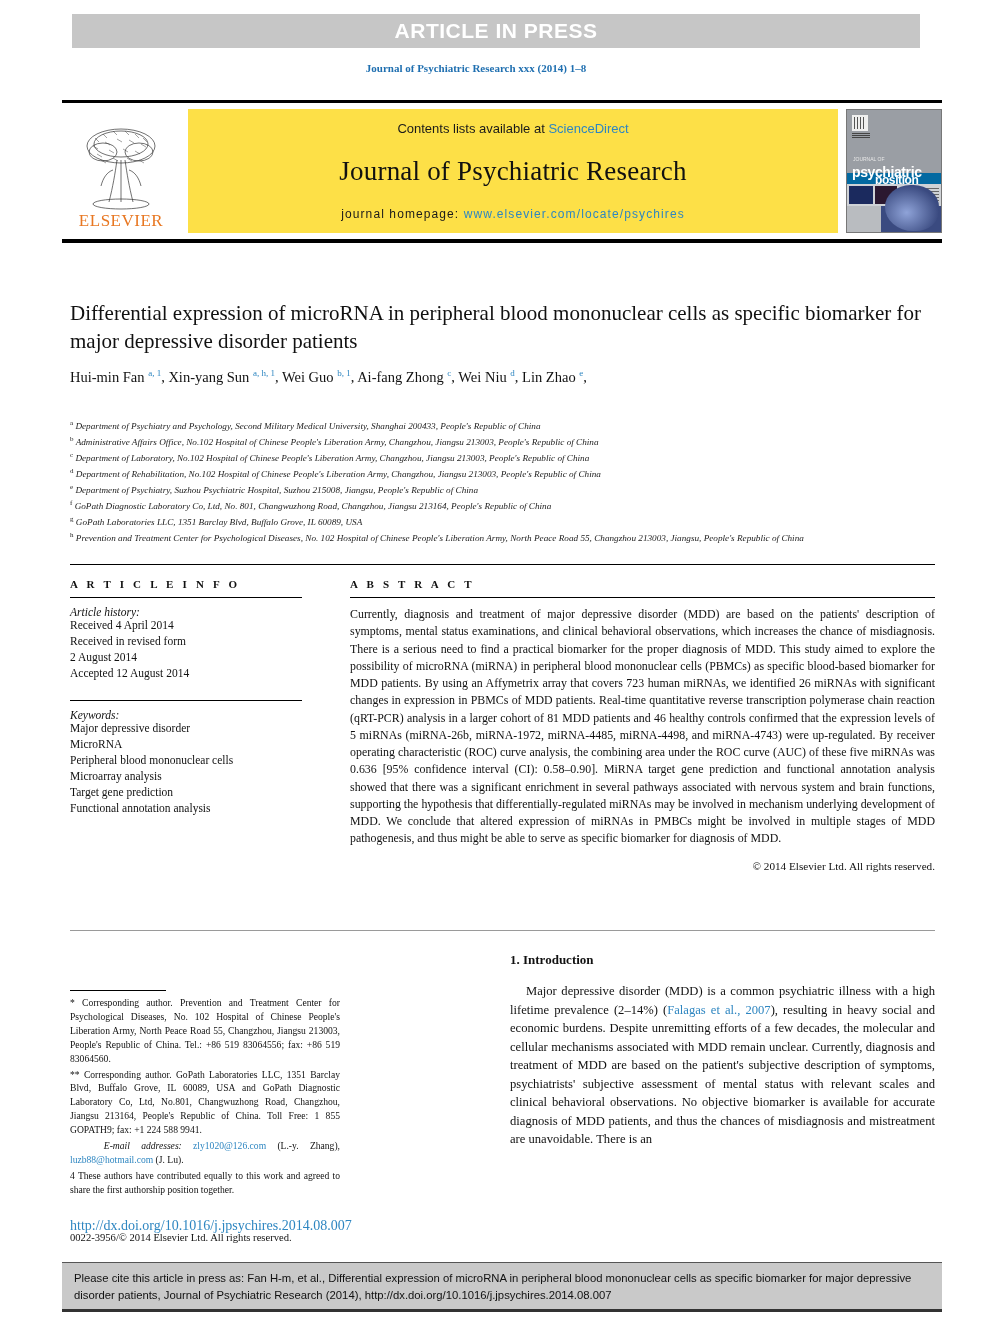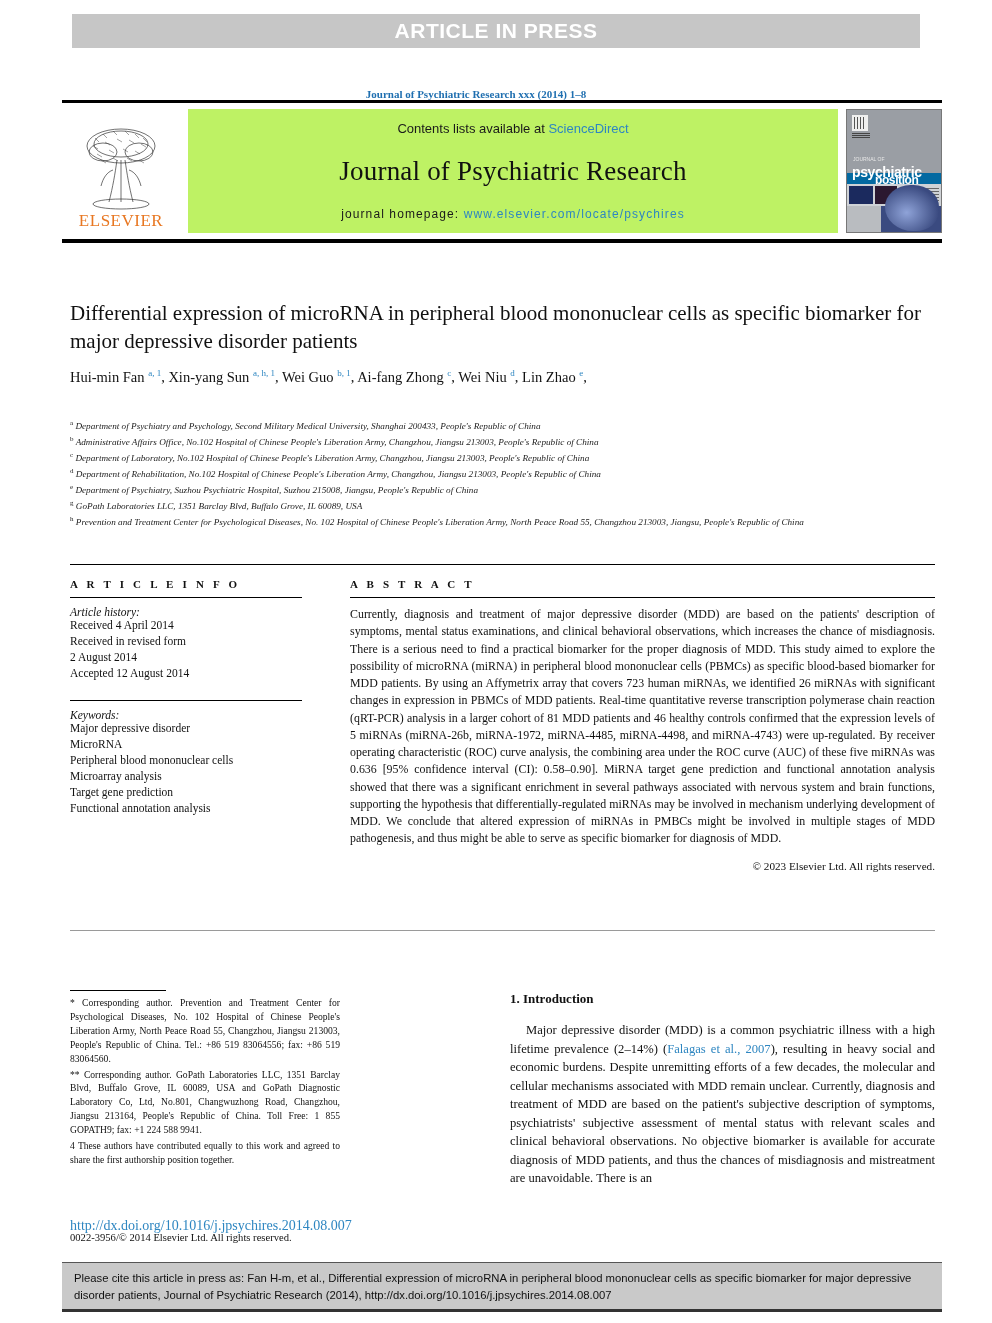--- a/index.html
+++ b/index.html
@@ -38,21 +38,21 @@
     font-family: "Liberation Sans", sans-serif;
     font-weight: bold;
     font-size: 21px;
     letter-spacing: 0.5px;
     color: #ffffff;
   }
 
   
   .running-head {
     position: absolute;
-    top: 88px;
+    top: 62px;
     left: 0;
     width: 952px;
     text-align: center;
     font-family: "Liberation Serif", serif;
     font-size: 11px;
     font-weight: bold;
     color: #1f6fb0;
   }
 
   
@@ -81,21 +81,21 @@
   .elsevier-word {
     font-family: "Liberation Serif", serif;
     font-size: 17px;
     letter-spacing: 0.5px;
     color: #e87722;
     font-weight: normal;
     margin-top: 1px;
   }
   .masthead-center {
     flex: 1 1 auto;
-    background: #bef264;
+    background: #fde047;
     display: flex;
     flex-direction: column;
     justify-content: space-between;
     align-items: center;
     padding: 12px 10px 12px 10px;
     box-sizing: border-box;
     margin: 0 8px;
     gap: 20px;
   }
   .contents-line {
@@ -223,21 +223,21 @@
   .copyright-line {
     font-family: "Liberation Serif", serif;
     font-size: 11.2px;
     text-align: right;
     color:#111;
     margin-top: 12px;
   }
 
   
   .col-left { position:absolute; left:70px; top:990px; width:270px; }
-  .col-right { position:absolute; left:510px; top:991px; width:425px; }
+  .col-right { position:absolute; left:510px; top:952px; width:425px; }
 
   .footnote-rule { width:96px; border-top:1px solid #000; margin: 0 0 5px 0; }
   .footnote {
     font-family: "Liberation Serif", serif;
     font-size: 9.6px;
     line-height: 1.45;
     text-align: justify;
     color: #111;
     margin: 0 0 2px 0;
   }
@@ -358,20 +358,21 @@
       <div>Hui-min Fan <sup>a, 1</sup>, Xin-yang Sun <sup>a, h, 1</sup>, Wei Guo <sup>b, 1</sup>, Ai-fang Zhong <sup>c</sup>, Wei Niu <sup>d</sup>, Lin Zhao <sup>e</sup>,</div>
     </div>
   </div>
 
   <div class="affils">
     <div class="affil"><sup>a</sup> <span>Department of Psychiatry and Psychology, Second Military Medical University, Shanghai 200433, People's Republic of China</span></div>
     <div class="affil"><sup>b</sup> <span>Administrative Affairs Office, No.102 Hospital of Chinese People's Liberation Army, Changzhou, Jiangsu 213003, People's Republic of China</span></div>
     <div class="affil"><sup>c</sup> <span>Department of Laboratory, No.102 Hospital of Chinese People's Liberation Army, Changzhou, Jiangsu 213003, People's Republic of China</span></div>
     <div class="affil"><sup>d</sup> <span>Department of Rehabilitation, No.102 Hospital of Chinese People's Liberation Army, Changzhou, Jiangsu 213003, People's Republic of China</span></div>
     <div class="affil"><sup>e</sup> <span>Department of Psychiatry, Suzhou Psychiatric Hospital, Suzhou 215008, Jiangsu, People's Republic of China</span></div>
+    <div class="affil"><sup>f</sup> <span>GoPath Diagnostic Laboratory Co, Ltd, No. 801, Changwuzhong Road, Changzhou, Jiangsu 213164, People's Republic of China</span></div>
     <div class="affil"><sup>g</sup> <span>GoPath Laboratories LLC, 1351 Barclay Blvd, Buffalo Grove, IL 60089, USA</span></div>
     <div class="affil"><sup>h</sup> <span>Prevention and Treatment Center for Psychological Diseases, No. 102 Hospital of Chinese People's Liberation Army, North Peace Road 55, Changzhou 213003, Jiangsu, People's Republic of China</span></div>
   </div>
 
   <div class="rule-top-info"></div>
 
   <div class="info-col">
     <div class="sec-head">A R T I C L E  I N F O</div>
     <div class="thin-rule"></div>
     <div class="info-label">Article history:</div>
@@ -387,29 +388,36 @@
     <div class="info-line">Peripheral blood mononuclear cells</div>
     <div class="info-line">Microarray analysis</div>
     <div class="info-line">Target gene prediction</div>
     <div class="info-line">Functional annotation analysis</div>
   </div>
 
   <div class="abs-col">
     <div class="sec-head">A B S T R A C T</div>
     <div class="thin-rule"></div>
     <p class="abstract-text">Currently, diagnosis and treatment of major depressive disorder (MDD) are based on the patients' description of symptoms, mental status examinations, and clinical behavioral observations, which increases the chance of misdiagnosis. There is a serious need to find a practical biomarker for the proper diagnosis of MDD. This study aimed to explore the possibility of microRNA (miRNA) in peripheral blood mononuclear cells (PBMCs) as specific blood-based biomarker for MDD patients. By using an Affymetrix array that covers 723 human miRNAs, we identified 26 miRNAs with significant changes in expression in PBMCs of MDD patients. Real-time quantitative reverse transcription polymerase chain reaction (qRT-PCR) analysis in a larger cohort of 81 MDD patients and 46 healthy controls confirmed that the expression levels of 5 miRNAs (miRNA-26b, miRNA-1972, miRNA-4485, miRNA-4498, and miRNA-4743) were up-regulated. By receiver operating characteristic (ROC) curve analysis, the combining area under the ROC curve (AUC) of these five miRNAs was 0.636 [95% confidence interval (CI): 0.58–0.90]. MiRNA target gene prediction and functional annotation analysis showed that there was a significant enrichment in several pathways associated with nervous system and brain functions, supporting the hypothesis that differentially-regulated miRNAs may be involved in mechanism underlying development of MDD. We conclude that altered expression of miRNAs in PMBCs might be involved in multiple stages of MDD pathogenesis, and thus might be able to serve as specific biomarker for diagnosis of MDD.</p>
-    <div class="copyright-line">© 2023 Elsevier Ltd. All rights reserved.</div>
+    <div class="copyright-line">© 2014 Elsevier Ltd. All rights reserved.</div>
   </div>
 
   <div class="rule-after-abstract"></div>
 
   <div class="col-left">
     <div class="footnote-rule"></div>
     <p class="footnote">* Corresponding author. Prevention and Treatment Center for Psychological Diseases, No. 102 Hospital of Chinese People's Liberation Army, North Peace Road 55, Changzhou, Jiangsu 213003, People's Republic of China. Tel.: +86 519 83064556; fax: +86 519 83064560.</p>
     <p class="footnote">** Corresponding author. GoPath Laboratories LLC, 1351 Barclay Blvd, Buffalo Grove, IL 60089, USA and GoPath Diagnostic Laboratory Co, Ltd, No.801, Changwuzhong Road, Changzhou, Jiangsu 213164, People's Republic of China. Toll Free: 1 855 GOPATH9; fax: +1 224 588 9941.</p>
+    <p class="footnote">
+      &nbsp;&nbsp;&nbsp;<em>E-mail addresses:</em>
+      <span class="lnk">zly1020@126.com</span>
+      <span>(L.-y. Zhang),</span>
+      <span class="lnk">luzb88@hotmail.com</span>
+      <span>(J. Lu).</span>
+    </p>
     <p class="footnote">4 These authors have contributed equally to this work and agreed to share the first authorship position together.</p>
   </div>
 
   <div class="doi-line">http://dx.doi.org/10.1016/j.jpsychires.2014.08.007</div>
   <div class="issn-line">0022-3956/© 2014 Elsevier Ltd. All rights reserved.</div>
 
   <div class="col-right">
     <h2 class="intro-head">1. Introduction</h2>
     <p class="intro-text"><span>Major depressive disorder (MDD) is a common psychiatric illness with a high lifetime prevalence (2–14%) (</span><span class="ref">Falagas et al., 2007</span><span>), resulting in heavy social and economic burdens. Despite unremitting efforts of a few decades, the molecular and cellular mechanisms associated with MDD remain unclear. Currently, diagnosis and treatment of MDD are based on the patient's subjective description of symptoms, psychiatrists' subjective assessment of mental status with relevant scales and clinical behavioral observations. No objective biomarker is available for accurate diagnosis of MDD patients, and thus the chances of misdiagnosis and mistreatment are unavoidable. There is an</span></p>
   </div>

